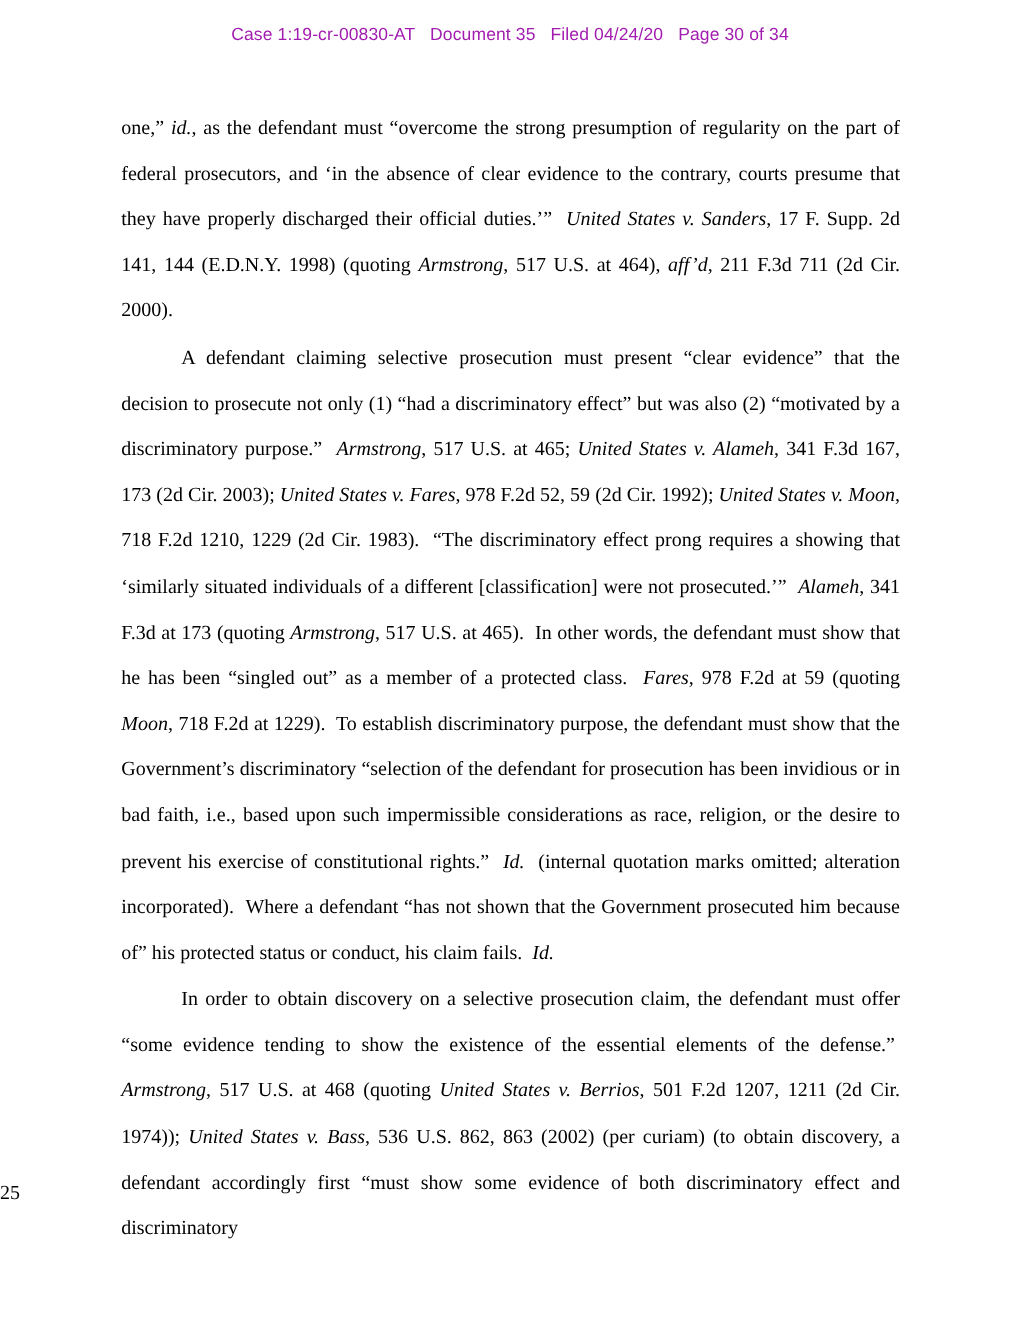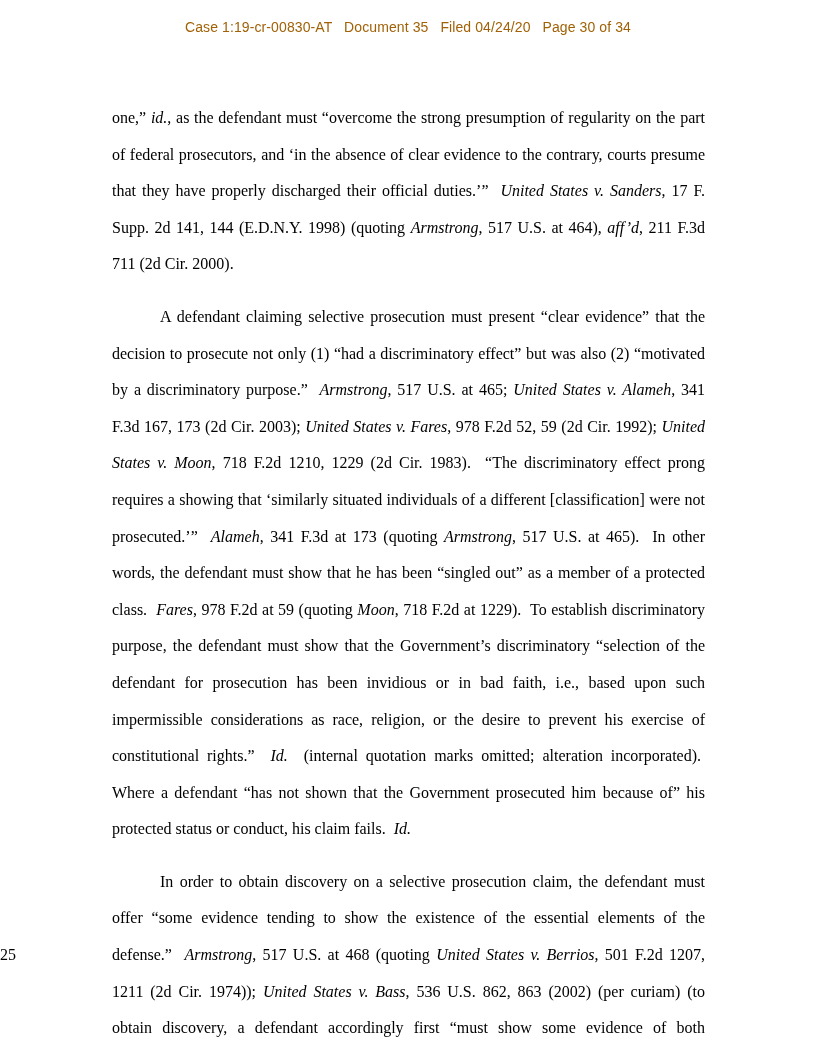--- a/index.html
+++ b/index.html
@@ -30,21 +30,21 @@
   .body-text {
     position: absolute;
     top: 84px;
     left: 96px;
     width: 625px;
     font-size: 16px;
     line-height: 36.6px;
     text-align: justify;
   }
   p.para {
-    margin: 16px;
+    margin: 1px;
     padding: 0;
     text-indent: 0;
   }
   p.para.indent {
     text-indent: 48px;
     font-family: Liberation Serif, serif;
   }
   .italic {
     font-style: italic;
   }
@@ -54,21 +54,21 @@
     left: 0;
     width: 100%;
     text-align: left;
     font-size: 16px;
   }
 </style>
 </head>
 <body>
 
 <div class="page">
-  <div class="ecf-header" style="color: #a16207;">Case 1:19-cr-00830-AT   Document 35   Filed 04/24/20   Page 30 of 34</div>
+  <div class="ecf-header" style="color: #a21caf;">Case 1:19-cr-00830-AT   Document 35   Filed 04/24/20   Page 30 of 34</div>
 
   <div class="body-text">
       <p class="para"><span>one,” </span><span class="italic">id.</span><span>, as the defendant must “overcome the strong presumption of regularity on the part of federal prosecutors, and ‘in the absence of clear evidence to the contrary, courts presume that they have properly discharged their official duties.’”&nbsp; </span><span class="italic">United States v. Sanders</span><span>, 17 F. Supp. 2d 141, 144 (E.D.N.Y. 1998) (quoting </span><span class="italic">Armstrong</span><span>, 517 U.S. at 464), </span><span class="italic">aff’d</span><span>, 211 F.3d 711 (2d Cir. 2000).</span></p>
       <p class="para indent"><span>A defendant claiming selective prosecution must present “clear evidence” that the decision to prosecute not only (1) “had a discriminatory effect” but was also (2) “motivated by a discriminatory purpose.”&nbsp; </span><span class="italic">Armstrong</span><span>, 517 U.S. at 465; </span><span class="italic">United States v. Alameh</span><span>, 341 F.3d 167, 173 (2d Cir. 2003); </span><span class="italic">United States v. Fares</span><span>, 978 F.2d 52, 59 (2d Cir. 1992); </span><span class="italic">United States v. Moon</span><span>, 718 F.2d 1210, 1229 (2d Cir. 1983).&nbsp; “The discriminatory effect prong requires a showing that ‘similarly situated individuals of a different [classification] were not prosecuted.’”&nbsp; </span><span class="italic">Alameh</span><span>, 341 F.3d at 173 (quoting </span><span class="italic">Armstrong</span><span>, 517 U.S. at 465).&nbsp; In other words, the defendant must show that he has been “singled out” as a member of a protected class.&nbsp; </span><span class="italic">Fares</span><span>, 978 F.2d at 59 (quoting </span><span class="italic">Moon</span><span>, 718 F.2d at 1229).&nbsp; To establish discriminatory purpose, the defendant must show that the Government’s discriminatory “selection of the defendant for prosecution has been invidious or in bad faith, i.e., based upon such impermissible considerations as race, religion, or the desire to prevent his exercise of constitutional rights.”&nbsp; </span><span class="italic">Id.</span><span>&nbsp; (internal quotation marks omitted; alteration incorporated).&nbsp; Where a defendant “has not shown that the Government prosecuted him because of” his protected status or conduct, his claim fails.&nbsp; </span><span class="italic">Id.</span></p>
       <p class="para indent"><span>In order to obtain discovery on a selective prosecution claim, the defendant must offer “some evidence tending to show the existence of the essential elements of the defense.”&nbsp; </span><span class="italic">Armstrong</span><span>, 517 U.S. at 468 (quoting </span><span class="italic">United States v. Berrios</span><span>, 501 F.2d 1207, 1211 (2d Cir. 1974)); </span><span class="italic">United States v. Bass</span><span>, 536 U.S. 862, 863 (2002) (per curiam) (to obtain discovery, a defendant accordingly first “must show some evidence of both discriminatory effect and discriminatory</span></p>
     </div>
 
   <div class="page-number">25</div>
 </div>
 

